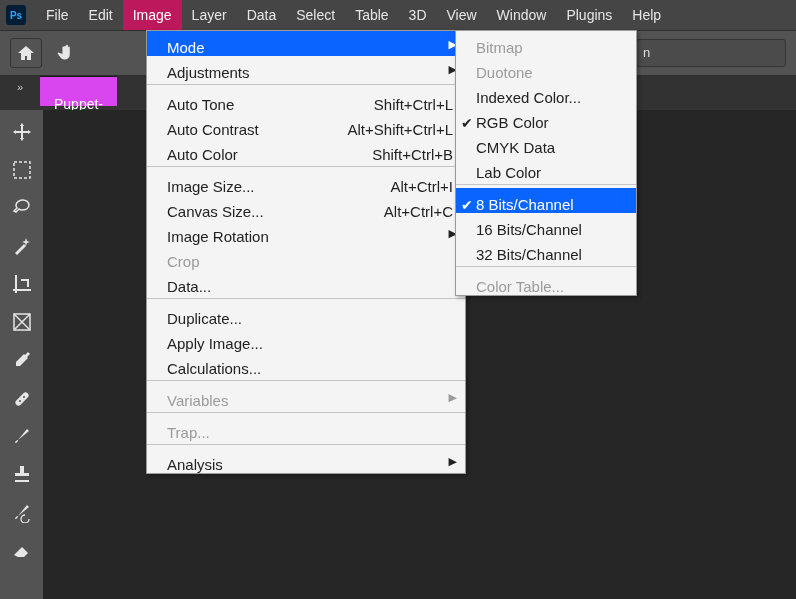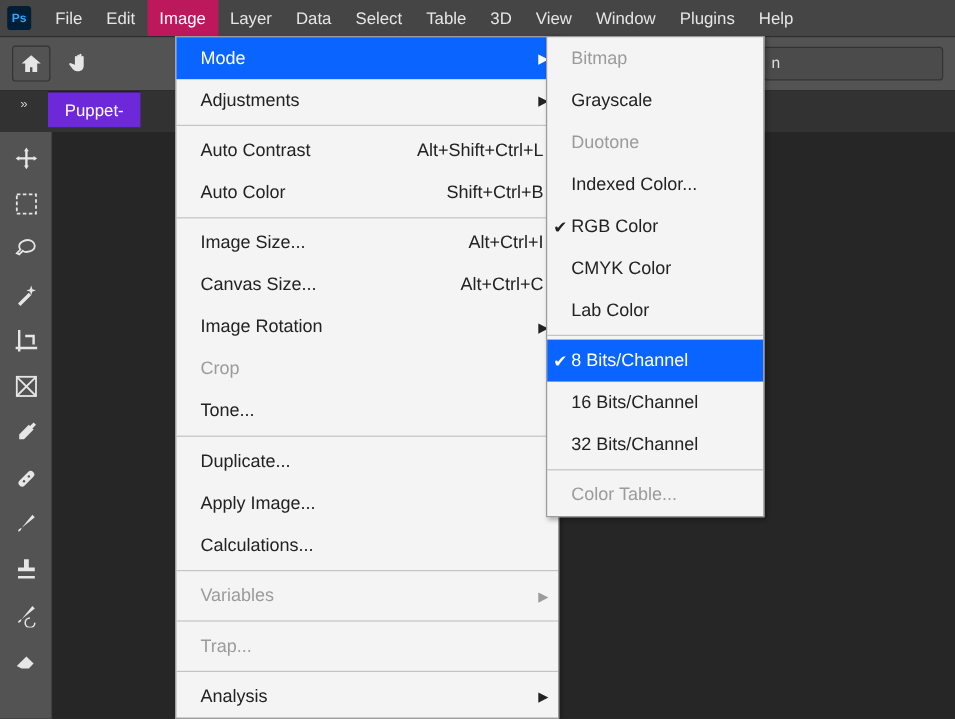--- a/index.html
+++ b/index.html
@@ -7,30 +7,30 @@
   .menubar { height:30px; background:#454545; display:flex; align-items:center; padding:0 6px; gap:0; }
   .ps-logo { width:20px; height:20px; background:#001e36; border-radius:3px; display:flex; align-items:center; justify-content:center; font-size:10px; font-weight:700; color:#31a8ff; margin-right:10px; }
   .menubar-item { padding:0 10px; height:30px; line-height:30px; font-size:14px; color:#e6e6e6; cursor:default; }
   .menubar-item.active { background:#be185d; color:#fff; }
   .options-bar { height:46px; background:#535353; display:flex; align-items:center; padding:0 10px; gap:14px; border-top:1px solid #2e2e2e; border-bottom:1px solid #2e2e2e;}
   .home-btn { width:32px; height:30px; border:1px solid #333; border-radius:3px; display:flex; align-items:center; justify-content:center; background:#535353; }
   .hand-icon { width:22px; height:22px; }
   .right-field { margin-left:auto; border:1px solid #333; height:28px; width:150px; border-radius:3px; padding:0 6px; line-height:26px; font-size:13px; color:#ddd; background:#4b4b4b;}
   .doc-row { height:34px; background:#323232; display:flex; align-items:flex-start; }
   .doc-chevrons { width:40px; text-align:center; color:#ccc; font-size:11px; padding-top:5px;}
-  .doc-tab { background:#6d28d9; color:#fff; height:30px; line-height:30px; padding:0 14px; font-size:14px; border-top:1px solid #1b1b1b;}
+  .doc-tab { background:#d946ef; color:#fff; height:30px; line-height:30px; padding:12px 14px; font-size:14px; border-top:1px solid #1b1b1b;}
   .workspace { position:absolute; left:0; top:110px; right:0; bottom:0; display:flex; }
   .tool-col { width:44px; background:#535353; border-right:1px solid #262626; display:flex; flex-direction:column; align-items:center; padding-top:6px; gap:6px; }
   .tool { width:34px; height:32px; display:flex; align-items:center; justify-content:center; color:#e6e6e6; border-radius:3px; }
   .canvas { flex:1; background:#262626; }
   
   .menu { position:absolute; background:#f4f4f4; border:1px solid #9a9a9a; box-shadow:2px 2px 4px rgba(0,0,0,.3); font-size:15px; color:#222; }
   .image-menu { left:146px; top:30px; width:320px; }
   .mode-menu { left:455px; top:30px; width:182px; }
-  .mi { display:flex; align-items:center; height:35px; padding:0 12px 0 20px; position:relative; }
+  .mi { display:flex; align-items:flex-end; height:25px; padding:0 12px 0 20px; position:relative; }
   .mi .lbl { flex:1; }
   .mi .sc { color:#222; font-size:15px; }
   .mi.disabled { color:#9b9b9b; }
   .mi.highlight { background:#0a64ff; color:#fff; }
   .mi .arrow { position:absolute; right:8px; font-size:11px; top:50%; transform:translateY(-50%); }
   .mi.highlight .arrow { color:#fff; }
   .sep { height:1px; background:#c4c4c4; margin:3px 0; }
   .check { position:absolute; left:5px; font-size:14px; }
   svg { display:block; }
 </style>
@@ -147,20 +147,24 @@
   <div class="mi highlight">
       <span class="lbl">Mode</span>
       <span class="arrow">▶</span>
     </div>
   <div class="mi">
       <span class="lbl">Adjustments</span>
       <span class="arrow">▶</span>
     </div>
   <div class="sep"></div>
   <div class="mi">
+      <span class="lbl">Auto Tone</span>
+      <span class="sc">Shift+Ctrl+L</span>
+    </div>
+  <div class="mi">
       <span class="lbl">Auto Contrast</span>
       <span class="sc">Alt+Shift+Ctrl+L</span>
     </div>
   <div class="mi">
       <span class="lbl">Auto Color</span>
       <span class="sc">Shift+Ctrl+B</span>
     </div>
   <div class="sep"></div>
   <div class="mi">
       <span class="lbl">Image Size...</span>
@@ -171,21 +175,21 @@
       <span class="sc">Alt+Ctrl+C</span>
     </div>
   <div class="mi">
       <span class="lbl">Image Rotation</span>
       <span class="arrow">▶</span>
     </div>
   <div class="mi disabled">
       <span class="lbl">Crop</span>
     </div>
   <div class="mi">
-      <span class="lbl">Tone...</span>
+      <span class="lbl">Data...</span>
     </div>
   <div class="sep"></div>
   <div class="mi">
       <span class="lbl">Duplicate...</span>
     </div>
   <div class="mi">
       <span class="lbl">Apply Image...</span>
     </div>
   <div class="mi">
       <span class="lbl">Calculations...</span>
@@ -202,36 +206,33 @@
   <div class="sep"></div>
   <div class="mi">
       <span class="lbl">Analysis</span>
       <span class="arrow">▶</span>
     </div>
 </div>
 
 <div class="menu mode-menu">
   <div class="mi disabled">
       <span class="lbl">Bitmap</span>
-    </div>
-  <div class="mi">
-      <span class="lbl">Grayscale</span>
     </div>
   <div class="mi disabled">
       <span class="lbl">Duotone</span>
     </div>
   <div class="mi">
       <span class="lbl">Indexed Color...</span>
     </div>
   <div class="mi">
       <span class="check">✔</span>
       <span class="lbl">RGB Color</span>
     </div>
   <div class="mi">
-      <span class="lbl">CMYK Color</span>
+      <span class="lbl">CMYK Data</span>
     </div>
   <div class="mi">
       <span class="lbl">Lab Color</span>
     </div>
   <div class="sep"></div>
   <div class="mi highlight">
       <span class="check">✔</span>
       <span class="lbl">8 Bits/Channel</span>
     </div>
   <div class="mi">

